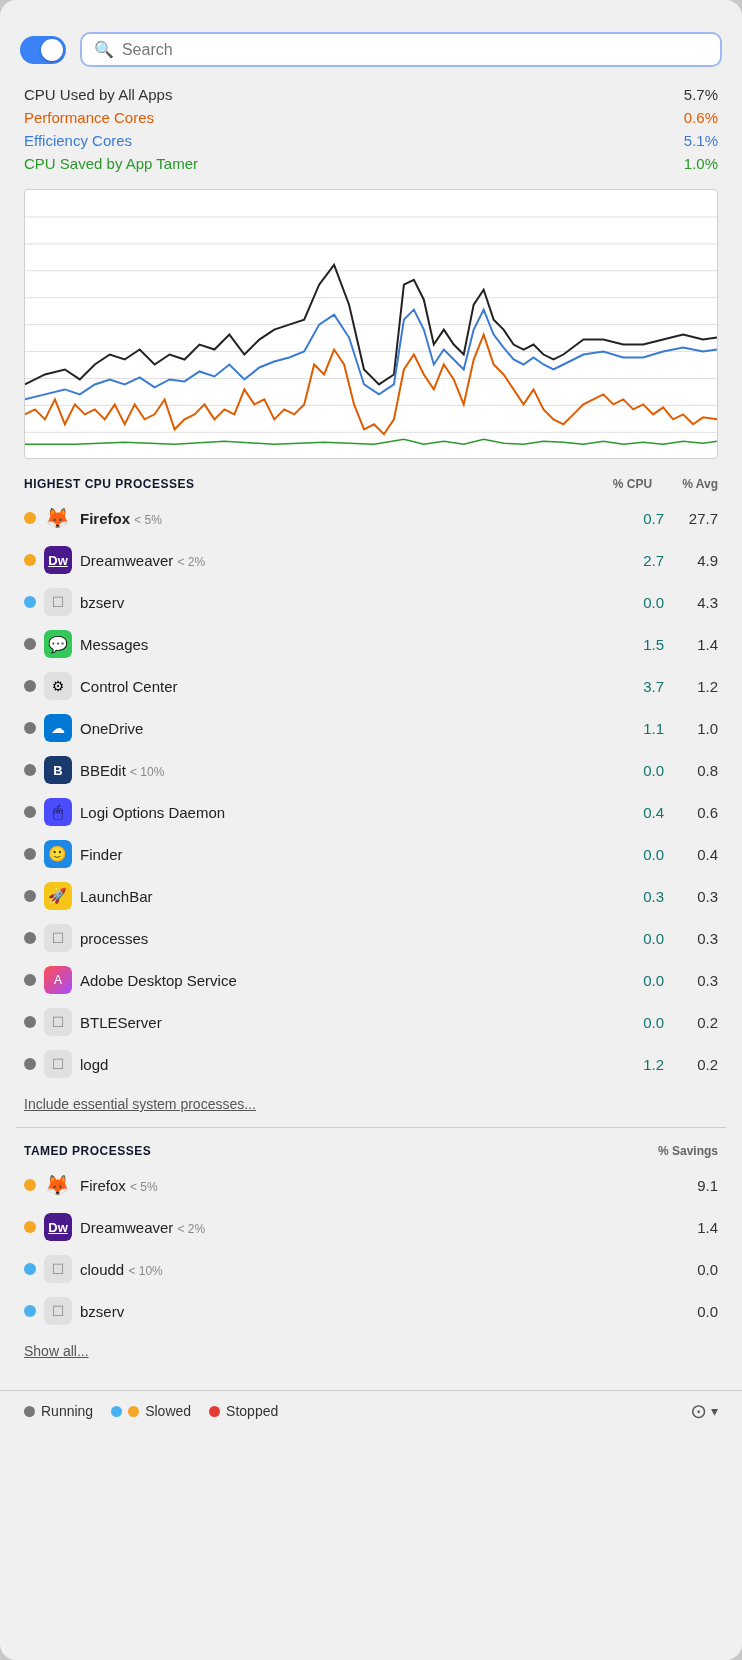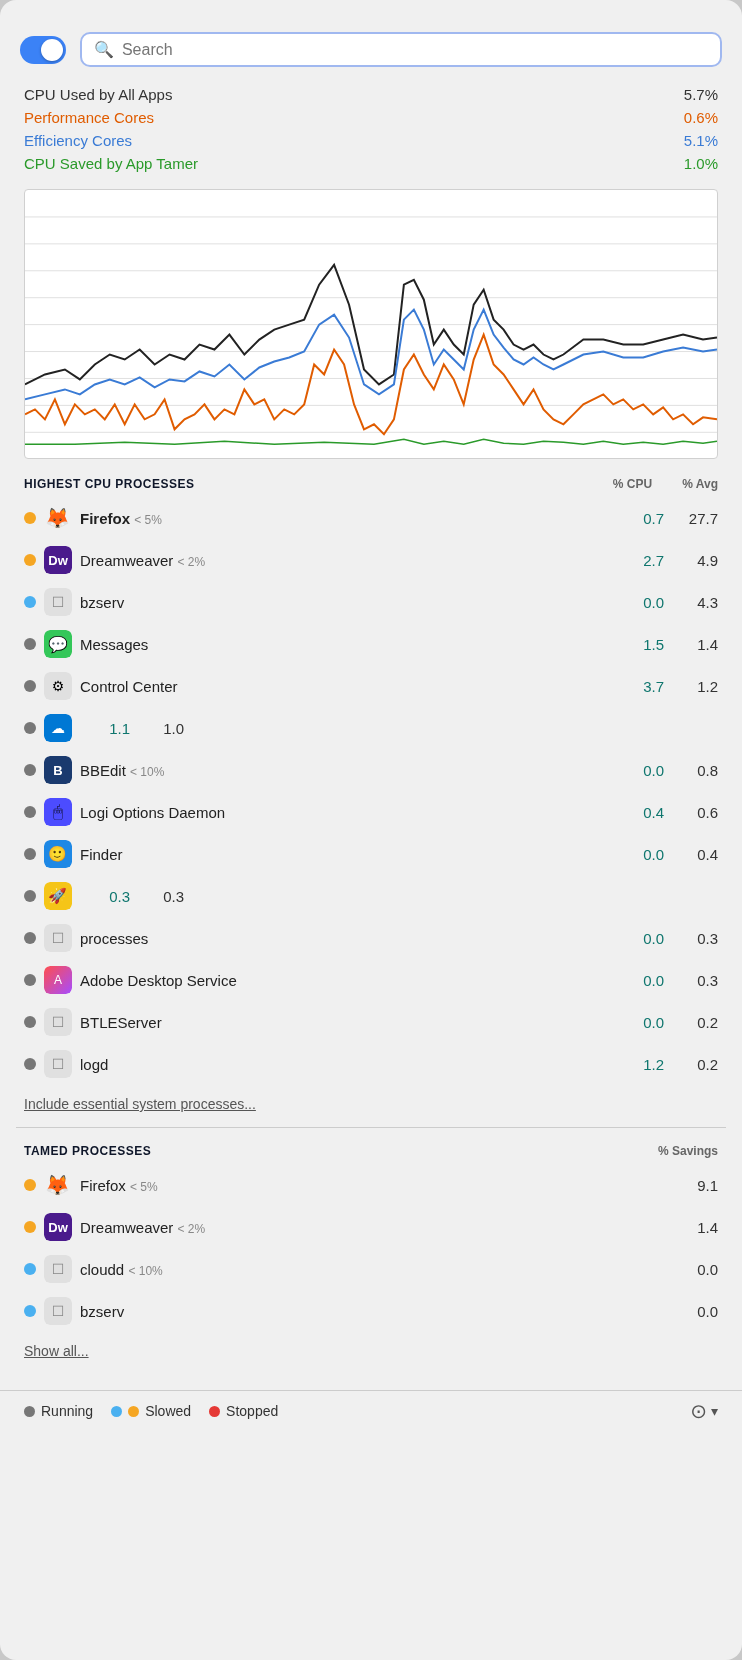--- a/index.html
+++ b/index.html
@@ -211,21 +211,21 @@
       font-size: 20px;
       color: #555;
     }
     .icon-dw {
       background: #4a1a8c;
       color: white;
       font-size: 13px;
       font-weight: 700;
       border-radius: 6px;
       width: 28px; height: 28px;
-      display: flex; align-items: center; justify-content: center;
+      display: flex; align-items: center; justify-content: center; text-decoration: underline;
     }
     .icon-generic {
       background: #e0e0e0;
       border-radius: 6px;
       width: 28px; height: 28px;
       display: flex; align-items: center; justify-content: center;
       font-size: 14px;
       color: #888;
     }
     .icon-messages {
@@ -410,20 +410,24 @@
       
     </span>
     <span class="cpu-val">3.7</span>
     <span class="avg-val">1.2</span>
   </div>
       <div class="process-row">
     <div class="dot gray"></div>
     <div class="app-icon">
           <div class="icon-onedrive" style="color:white;font-size:14px;">☁</div>
         </div>
+    <span class="app-name">
+      OneDrive
+      
+    </span>
     <span class="cpu-val">1.1</span>
     <span class="avg-val">1.0</span>
   </div>
       <div class="process-row">
     <div class="dot gray"></div>
     <div class="app-icon">
           <div class="icon-bbedit">B</div>
         </div>
     <span class="app-name">
       BBEdit
@@ -454,20 +458,24 @@
       
     </span>
     <span class="cpu-val">0.0</span>
     <span class="avg-val">0.4</span>
   </div>
       <div class="process-row">
     <div class="dot gray"></div>
     <div class="app-icon">
           <div class="icon-launchbar">🚀</div>
         </div>
+    <span class="app-name">
+      LaunchBar
+      
+    </span>
     <span class="cpu-val">0.3</span>
     <span class="avg-val">0.3</span>
   </div>
       <div class="process-row">
     <div class="dot gray"></div>
     <div class="app-icon">
           <div class="icon-generic">☐</div>
         </div>
     <span class="app-name">
       processes

